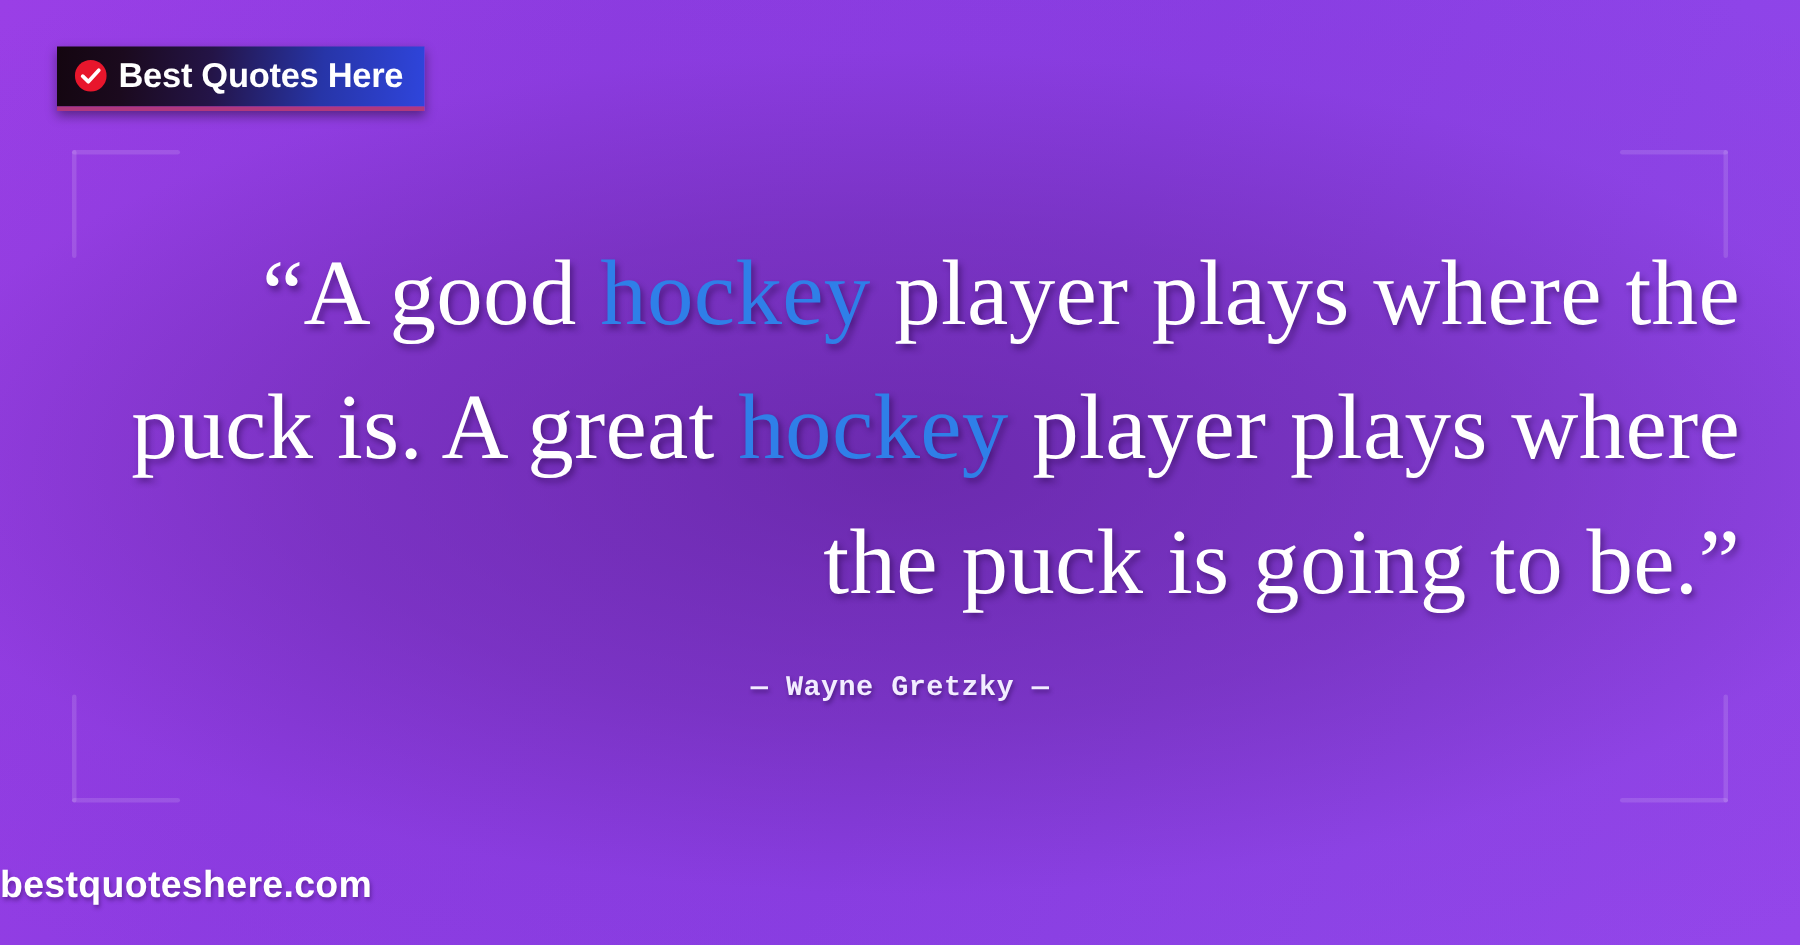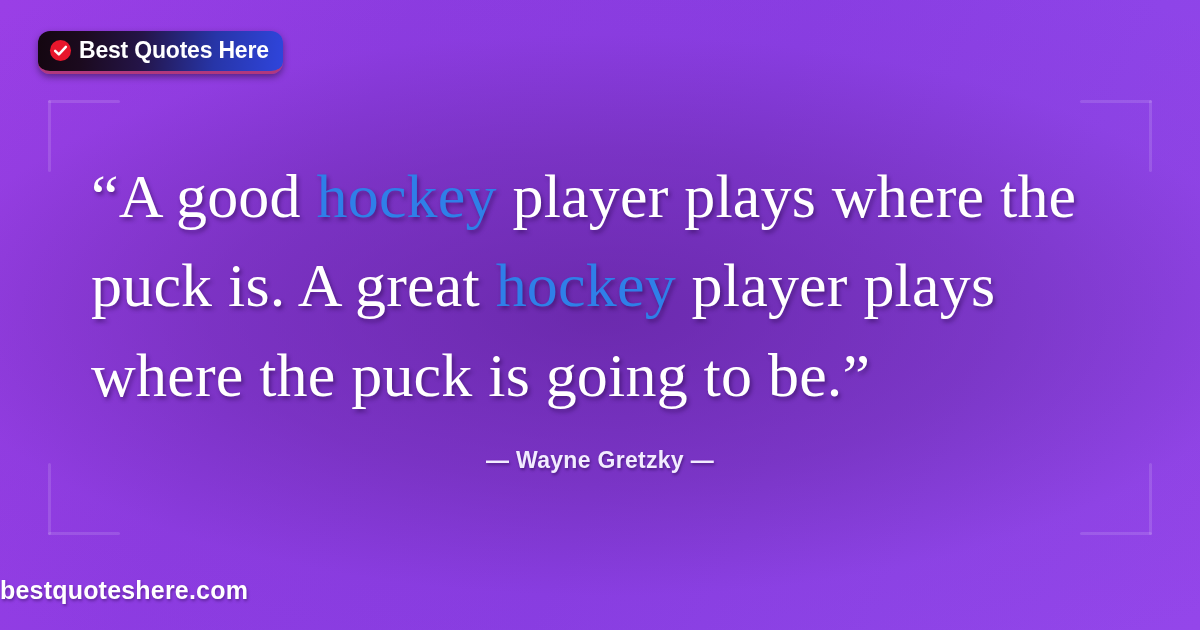--- a/index.html
+++ b/index.html
@@ -64,21 +64,21 @@
 
   
   #brand-badge {
     position: absolute;
     left: 38px;
     top: 31px;
     display: flex;
     align-items: center;
     gap: 7px;
     padding: 8px 14px 9px 11px;
-    border-radius: 12px;
+    border-radius: 0;
     background: linear-gradient(95deg, #140610 0%, #1b0a1e 18%, #241447 42%, #2735a8 72%, #2f45dc 100%);
     box-shadow: 0 3px 7px rgba(0,0,0,0.40);
     border-bottom: 3px solid #b0387e;
   }
   #check-icon {
     width: 23px;
     height: 23px;
     flex: 0 0 auto;
     display: block;
   }
@@ -90,22 +90,22 @@
     line-height: 1;
     white-space: nowrap;
   }
 
   
   #quote-block {
     position: absolute;
     left: 0;
     right: 0;
     top: 152px;
-    text-align: left;
-    padding: 0 91px;
+    text-align: right;
+    padding: 0 40px;
     box-sizing: border-box;
   }
   #quote-text {
     margin: 0;
     color: #ffffff;
     font-family: "Liberation Serif", "DejaVu Serif", serif;
     font-size: 62px;
     line-height: 1.44;
     letter-spacing: 0.2px;
     text-shadow: 2px 3px 4px rgba(32,0,60,0.45);
@@ -115,24 +115,25 @@
   }
 
   
   #attribution {
     position: absolute;
     left: 0;
     right: 0;
     top: 447px;
     text-align: center;
     color: #f2ecff;
-    font-size: 23px;
+    font-size: 19px;
     font-weight: bold;
     letter-spacing: 0.3px;
     text-shadow: 1px 2px 3px rgba(32,0,60,0.45);
+    font-family: Liberation Mono, monospace;
   }
 
   
   #site-footer {
     position: absolute;
     left: 0;
     right: 0;
     bottom: 25px;
     text-align: left;
     color: #ffffff;

